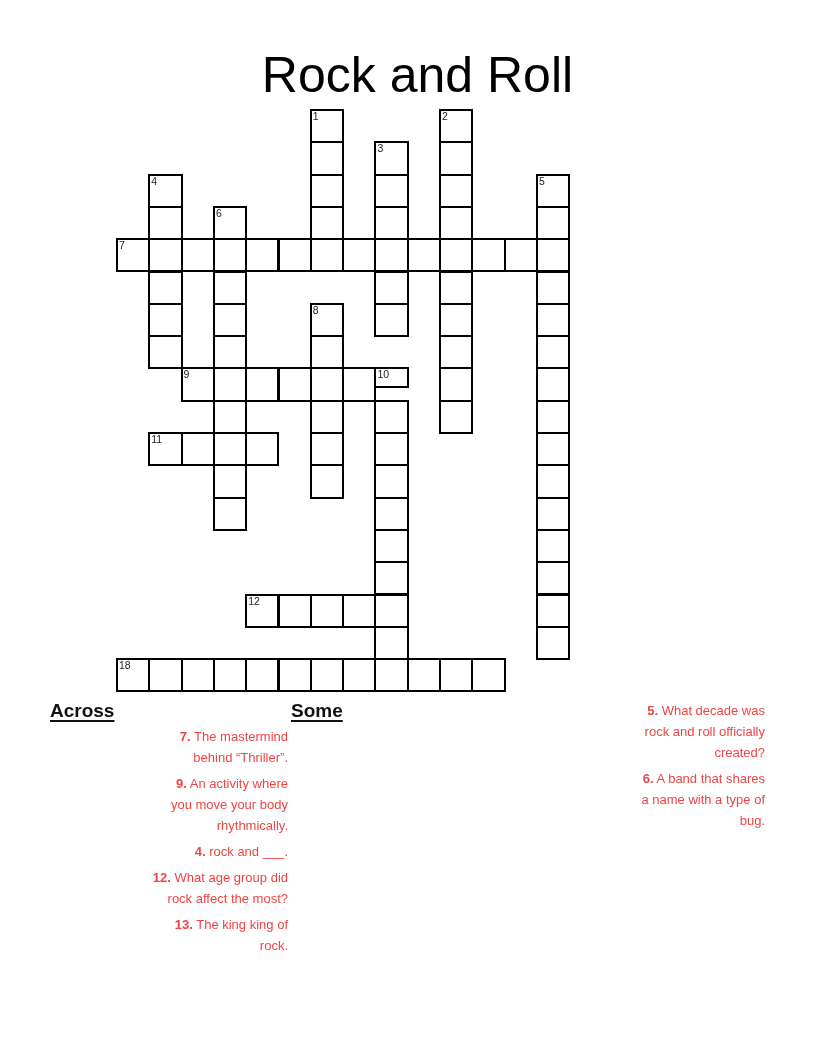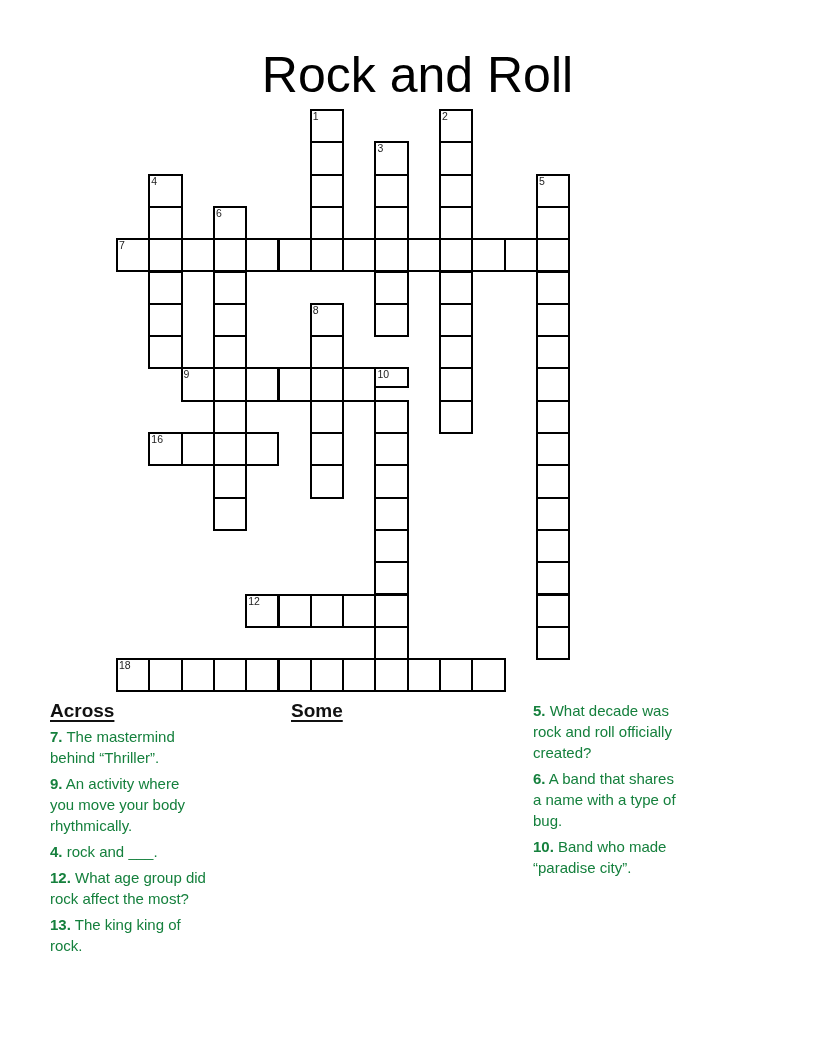--- a/index.html
+++ b/index.html
@@ -33,24 +33,25 @@
   .clues{position:absolute;top:700px;left:0;width:816px;}
   .clue-col{position:absolute;top:0;}
   .clue-header{
     font-size:19px;line-height:22px;font-weight:700;color:#111111;
     text-decoration:underline;
     text-decoration-thickness:2px;
     text-underline-offset:3px;
     margin:0 0 4px 0;
   }
   .clue{
-    font-size:15px;line-height:21px;
+    font-size:13px;line-height:21px;
     margin:0 0 5px 0;
     white-space:pre-line;
-    color:#15803d;
+    color:#ef4444;
+    text-align:right;
   }
   .clue b{font-weight:700;}
 </style>
 </head>
 <body>
 
 <div class="page">
 
   <h1 class="title">Rock and Roll</h1>
 
@@ -129,21 +130,21 @@
         <span class="cellnum">10</span>
       </div>
       <div class="cell" style="left: 323px; top: 258.4px; width: 32.3px; height: 32.3px;"></div>
       <div class="cell" style="left: 419.9px; top: 258.4px; width: 32.3px; height: 32.3px;"></div>
       <div class="cell" style="left: 96.9px; top: 290.7px; width: 32.3px; height: 32.3px;"></div>
       <div class="cell" style="left: 193.8px; top: 290.7px; width: 32.3px; height: 32.3px;"></div>
       <div class="cell" style="left: 258.4px; top: 290.7px; width: 32.3px; height: 32.3px;"></div>
       <div class="cell" style="left: 323px; top: 290.7px; width: 32.3px; height: 32.3px;"></div>
       <div class="cell" style="left: 419.9px; top: 290.7px; width: 32.3px; height: 32.3px;"></div>
       <div class="cell" style="left: 32.3px; top: 323px; width: 32.3px; height: 32.3px;">
-        <span class="cellnum">16</span>
+        <span class="cellnum">11</span>
       </div>
       <div class="cell" style="left: 64.6px; top: 323px; width: 32.3px; height: 32.3px;"></div>
       <div class="cell" style="left: 96.9px; top: 323px; width: 32.3px; height: 32.3px;"></div>
       <div class="cell" style="left: 129.2px; top: 323px; width: 32.3px; height: 32.3px;"></div>
       <div class="cell" style="left: 193.8px; top: 323px; width: 32.3px; height: 32.3px;"></div>
       <div class="cell" style="left: 258.4px; top: 323px; width: 32.3px; height: 32.3px;"></div>
       <div class="cell" style="left: 419.9px; top: 323px; width: 32.3px; height: 32.3px;"></div>
       <div class="cell" style="left: 96.9px; top: 355.3px; width: 32.3px; height: 32.3px;"></div>
       <div class="cell" style="left: 193.8px; top: 355.3px; width: 32.3px; height: 32.3px;"></div>
       <div class="cell" style="left: 258.4px; top: 355.3px; width: 32.3px; height: 32.3px;"></div>
@@ -201,19 +202,17 @@
       <div class="clue-header">Some</div>
     </div>
     <div class="clue-col" style="left:533px;width:232px;">
       <div class="clue-list">
           <p class="clue"><b>5.</b> What decade was
 rock and roll officially
 created?</p>
           <p class="clue"><b>6.</b> A band that shares
 a name with a type of
 bug.</p>
-          <p class="clue"><b>10.</b> Band who made
-“paradise city”.</p>
         </div>
     </div>
   </div>
 
 </div>
 
 </body></html>

